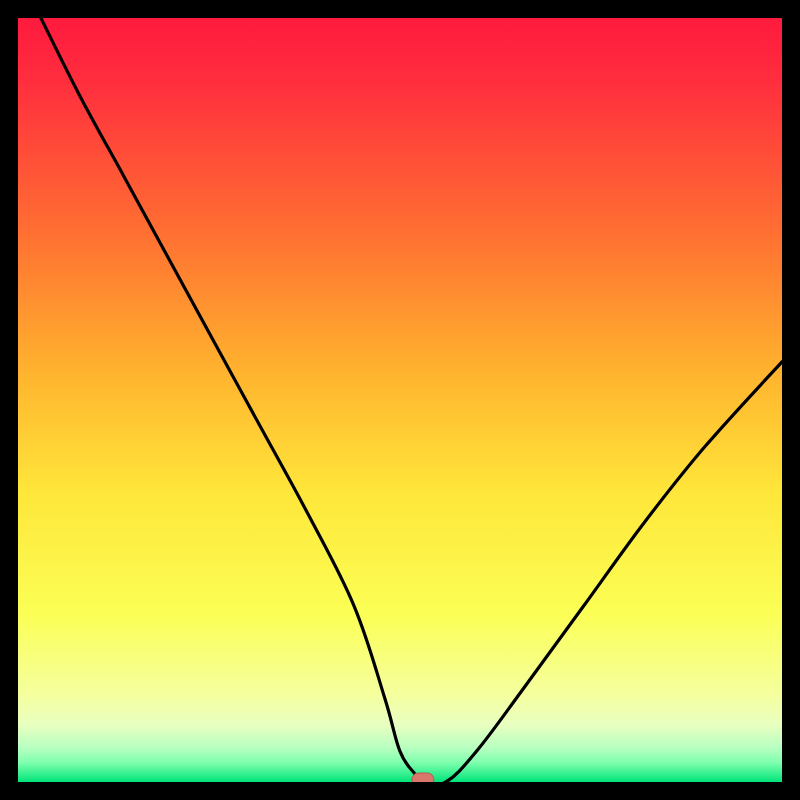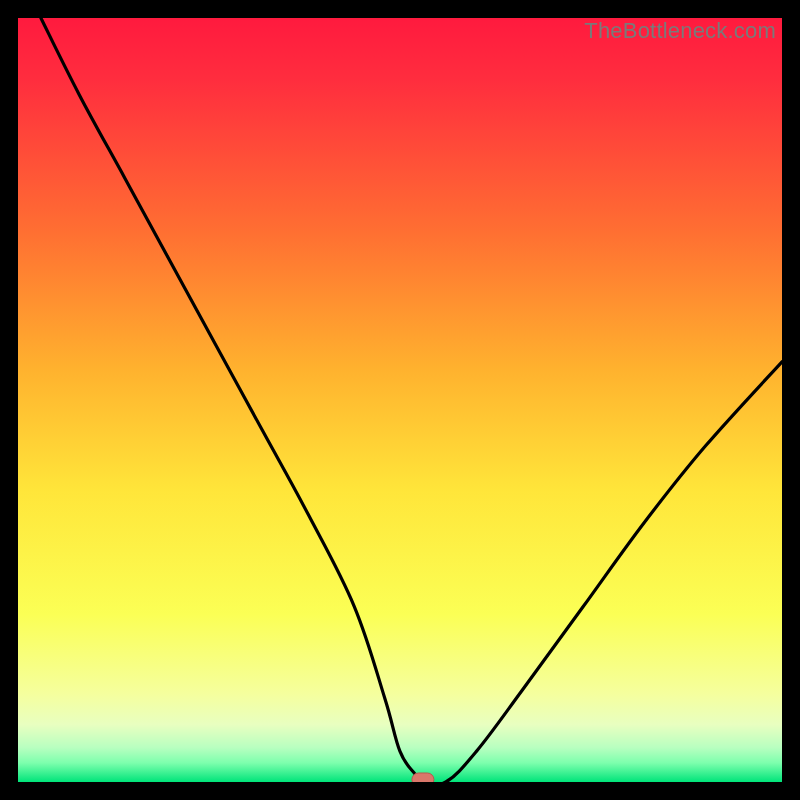--- a/index.html
+++ b/index.html
@@ -59,14 +59,13 @@
       </linearGradient>
     </defs>
 
     <rect x="0" y="0" width="764" height="764" fill="url(#bg)"></rect>
 
     <path id="curve-path" d="M 22.9 0.0 C 29.8 13.8, 46.0 47.5, 61.1 76.4 C 76.2 105.3, 90.5 130.2, 107.0 160.4 C 123.5 190.7, 136.3 214.2, 152.8 244.5 C 169.3 274.7, 182.1 298.3, 198.6 328.5 C 215.1 358.8, 228.0 382.3, 244.5 412.6 C 261.0 442.8, 273.8 465.0, 290.3 496.6 C 306.8 528.2, 322.4 555.3, 336.2 588.3 C 349.9 621.3, 358.5 653.8, 366.7 680.0 C 375.0 706.1, 376.5 719.7, 382.0 733.4 C 387.5 747.2, 393.2 750.9, 397.3 756.4 C 401.4 761.9, 399.4 762.6, 404.9 764.0 C 410.4 765.4, 418.2 769.5, 427.8 764.0 C 437.5 758.5, 444.6 749.9, 458.4 733.4 C 472.2 716.9, 485.0 698.4, 504.2 672.3 C 523.5 646.2, 543.4 618.5, 565.4 588.3 C 587.4 558.0, 604.5 533.1, 626.5 504.2 C 648.5 475.4, 662.8 456.7, 687.6 427.8 C 712.4 399.0, 750.2 358.9, 764.0 343.8" fill="none" stroke="#000" stroke-width="3.2" stroke-linejoin="round" stroke-linecap="round"></path>
 
     <rect id="marker" x="393.9" y="755.0" width="22" height="13" rx="6.5" ry="6.5" fill="#d9776a" stroke="#b85a4e" stroke-width="1"></rect>
   </svg>
 
-  <div class="watermark">TheBottleneck.com</div>
 </div>
 
 </body></html>

